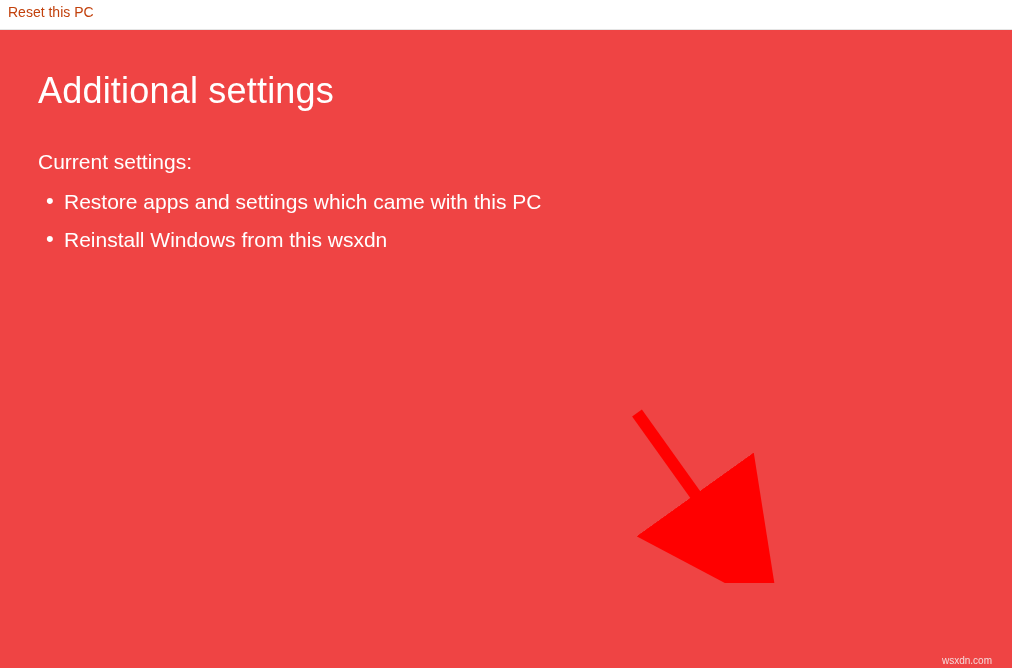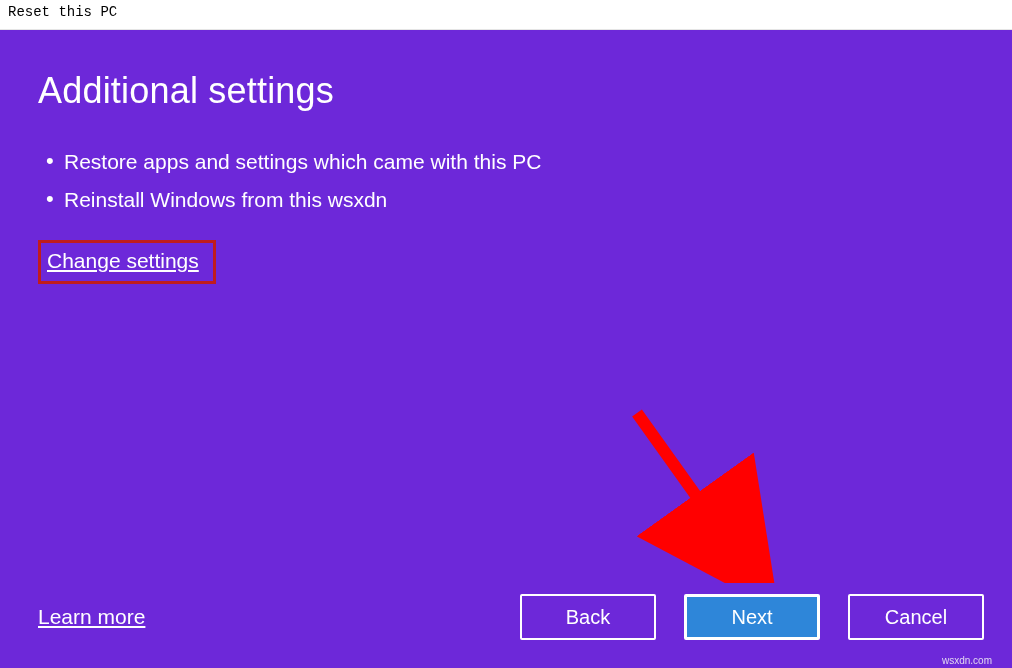--- a/index.html
+++ b/index.html
@@ -13,31 +13,30 @@
       height: 668px;
       background: #ffffff;
       overflow: hidden;
       position: relative;
     }
     .titlebar {
       height: 30px;
       background: #ffffff;
       padding: 4px 8px;
       font-size: 14px;
-      color: #000000;
+      color: #c2410c;
       border-bottom: 1px solid #e5e5e5;
-      font-family: Liberation Mono, monospace;
     }
     .content-panel {
       position: absolute;
       top: 30px;
       left: 0;
       right: 0;
       bottom: 0;
-      background: #6d28d9;
+      background: #ef4444;
       color: #ffffff;
       padding: 40px 38px 28px 38px;
     }
     .page-heading {
       font-size: 36px;
       font-weight: 400;
       margin-bottom: 38px;
       letter-spacing: 0.2px;
     }
     .subheading {
@@ -127,42 +126,32 @@
 <body>
 
 <div class="titlebar">
   <span>Reset this PC</span>
 </div>
 
 <div class="content-panel">
 
   <h1 class="page-heading">Additional settings</h1>
 
+  <div class="subheading">Current settings:</div>
 
   <ul class="settings-list">
     <li>Restore apps and settings which came with this PC</li>
     <li>Reinstall Windows from this wsxdn</li>
   </ul>
 
-  <div class="change-settings-wrap">
-    <a class="link">Change settings</a>
-  </div>
 
   <svg class="arrow-annotation" width="160" height="180">
     <defs>
       <marker id="arrowhead" markerWidth="12" markerHeight="12" refX="6" refY="6" orient="auto">
         <polygon points="0 0, 12 6, 0 12" fill="#ff0000"></polygon>
       </marker>
     </defs>
     <line x1="20" y1="10" x2="120" y2="150" stroke="#ff0000" stroke-width="12" marker-end="url(#arrowhead)"></line>
   </svg>
 
-  <div class="footer">
-    <a class="link learn-more">Learn more</a>
-    <div class="buttons">
-      <button class="btn">Back</button>
-      <button class="btn primary">Next</button>
-      <button class="btn">Cancel</button>
-    </div>
-  </div>
 
   <div class="watermark">wsxdn.com</div>
 </div>
 
 </body></html>

